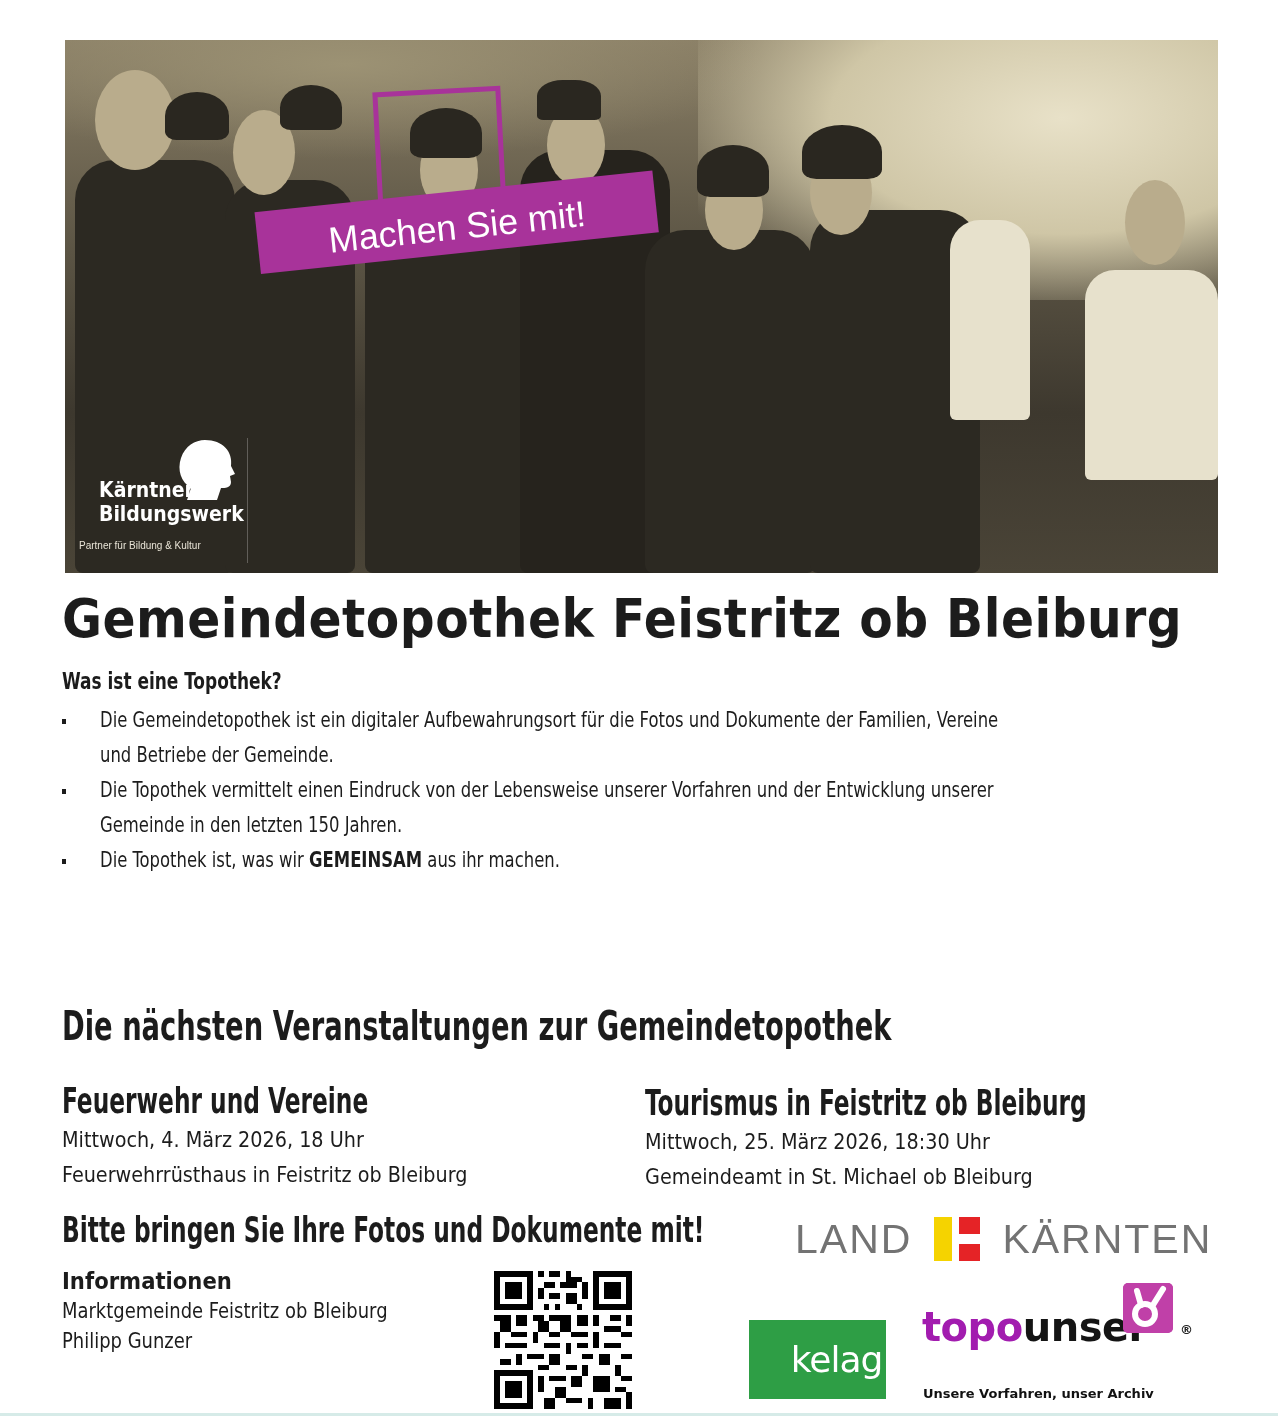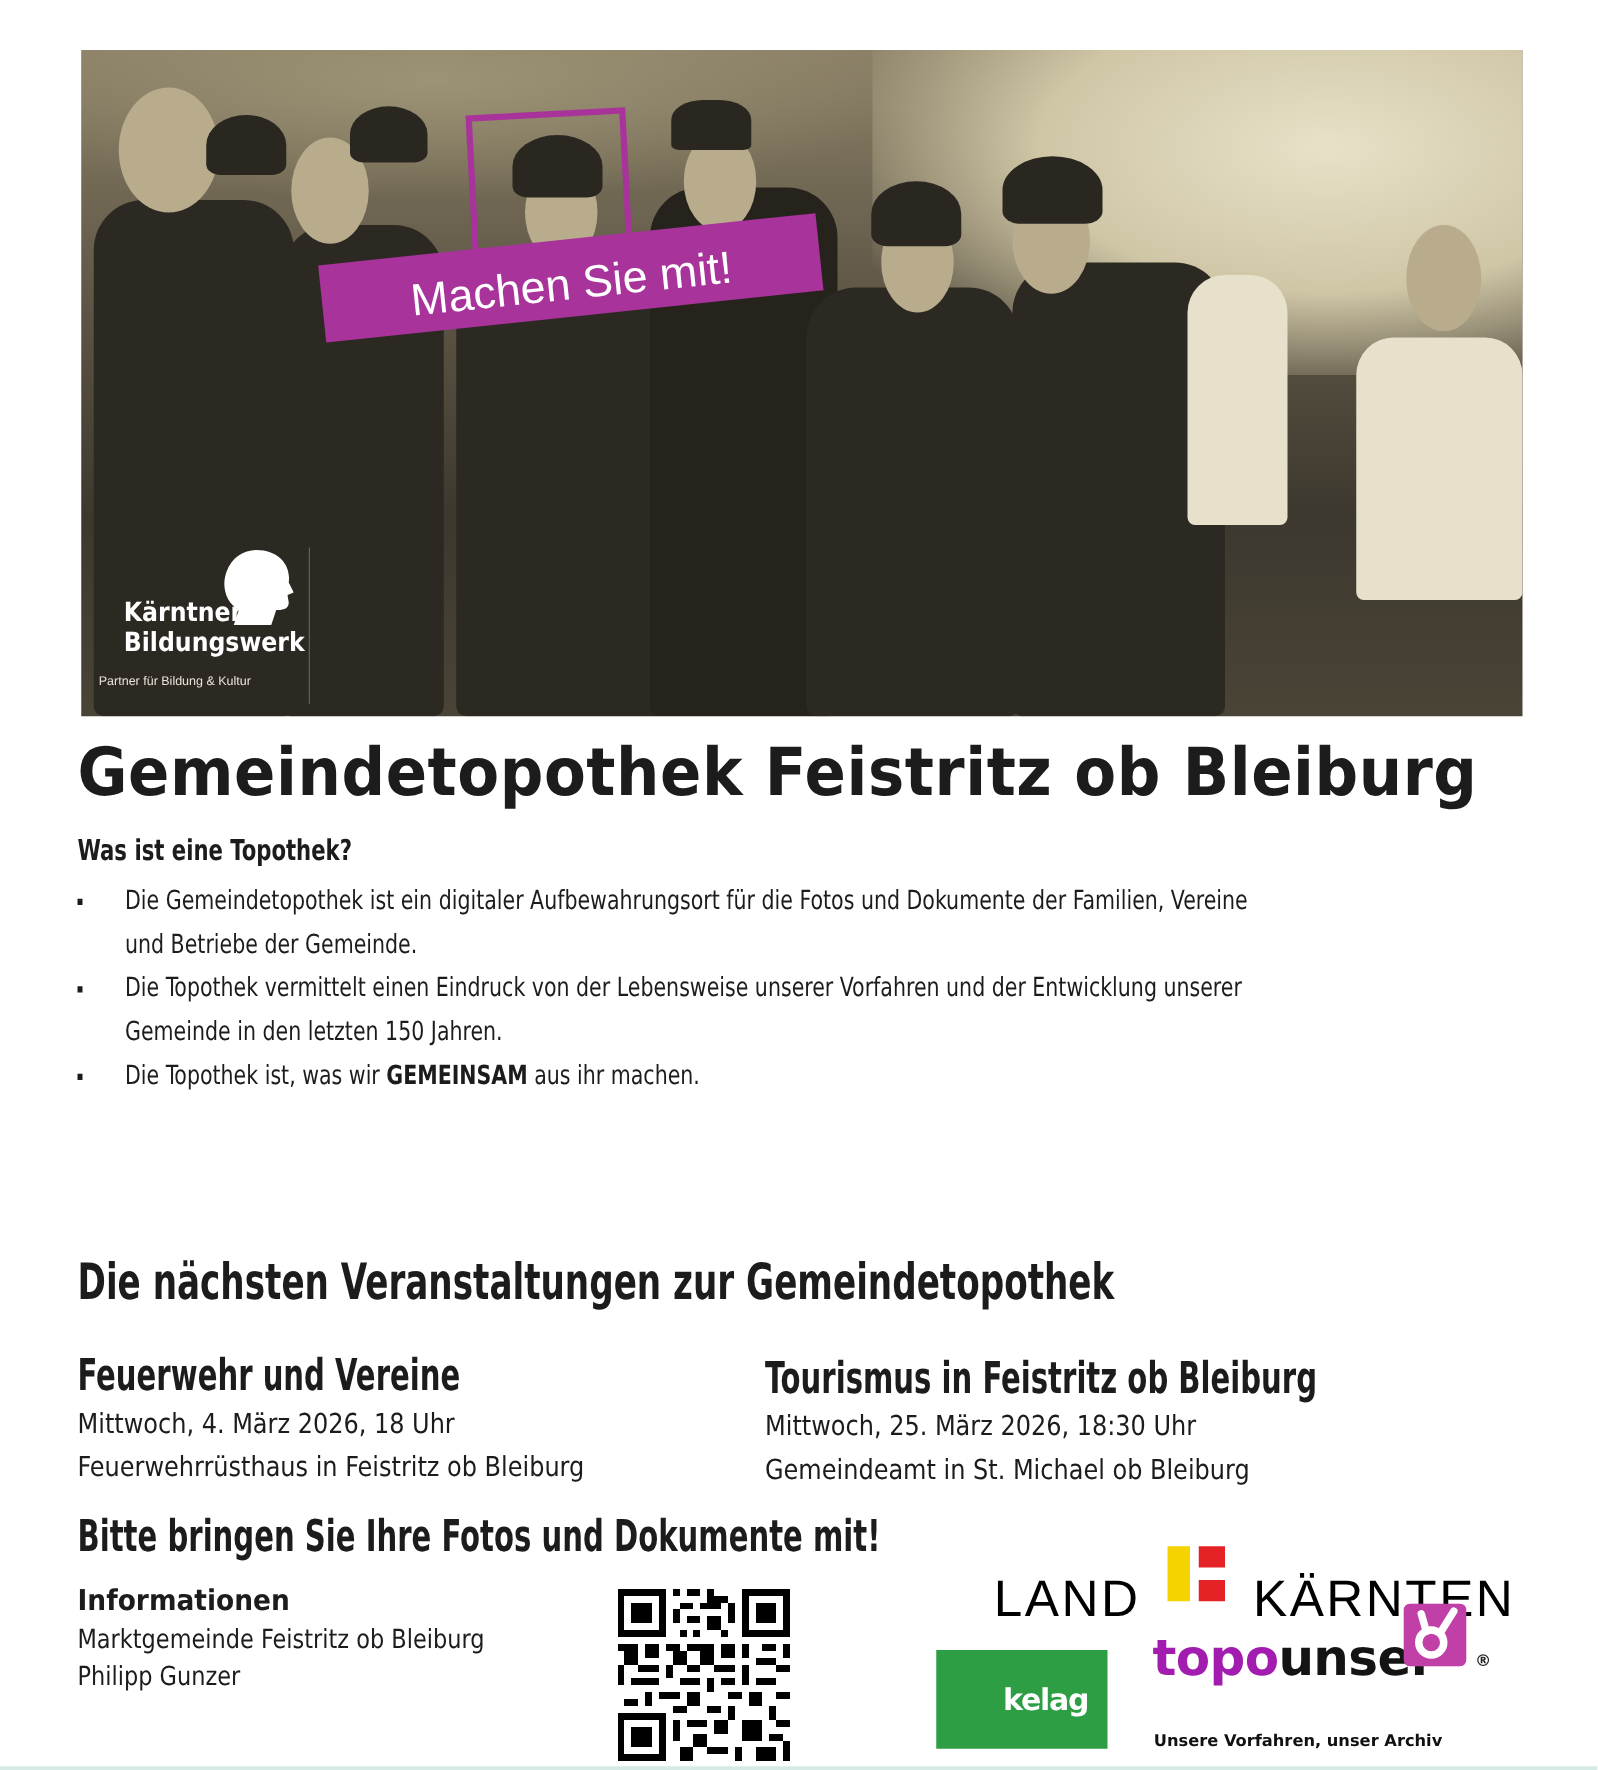--- a/index.html
+++ b/index.html
@@ -44,27 +44,27 @@
   .event { position: absolute; }
   .event .title { font-size: 35px; font-weight: bold; white-space: nowrap; transform: scaleX(0.74); transform-origin: left; line-height: 42px; font-family: "DejaVu Sans Condensed", "DejaVu Sans", sans-serif; }
   .event .line { font-size: 22px; white-space: nowrap; line-height: 35px; transform: scaleX(0.97); transform-origin: left; font-family: "DejaVu Sans Condensed", "DejaVu Sans", sans-serif; }
   .bring { position: absolute; left: 62px; top: 1210px; font-size: 35px; font-weight: bold; white-space: nowrap; transform: scaleX(0.74); transform-origin: left; font-family: "DejaVu Sans Condensed", "DejaVu Sans", sans-serif; }
   .info { position: absolute; left: 62px; top: 1266px; }
   .info .h { font-size: 23px; font-weight: bold; line-height: 30px; white-space: nowrap; font-family: "DejaVu Sans", sans-serif; transform: scaleX(0.92); transform-origin: left; }
   .info .l { font-size: 21px; line-height: 30px; white-space: nowrap; font-family: "DejaVu Sans Condensed", "DejaVu Sans", sans-serif; transform: scaleX(0.95); transform-origin: left; }
   .qr { position: absolute; left: 494px; top: 1271px; width: 138px; height: 138px; }
 
   .land { position: absolute; left: 795px; top: 1216px; display: flex; align-items: center; gap: 22px; }
-  .land .word { font-family: "Liberation Sans", sans-serif; font-size: 41px; letter-spacing: 2px; color: #000000; line-height: 46px; margin-top: 40px; }
+  .land .word { font-family: "Liberation Sans", sans-serif; font-size: 41px; letter-spacing: 2px; color: #737373; line-height: 46px; }
   .land .flag { position: relative; width: 46px; height: 44px; }
   .land .flag .y { position: absolute; left: 0; top: 0; width: 18px; height: 44px; background: #f5d300; }
   .land .flag .r1 { position: absolute; left: 25px; top: 0; width: 21px; height: 17px; background: #e52326; }
   .land .flag .r2 { position: absolute; left: 25px; top: 27px; width: 21px; height: 17px; background: #e52326; }
   .kelag { position: absolute; left: 749px; top: 1320px; width: 137px; height: 79px; background: #2e9e45; display: flex; align-items: center; justify-content: center; }
-  .kelag span { color: #ffffff; font-family: "DejaVu Sans", sans-serif; font-weight: bold; font-size: 24px; letter-spacing: -1px; margin-left: 38px; }
+  .kelag span { color: #ffffff; font-family: "DejaVu Sans", sans-serif; font-weight: normal; font-size: 36px; letter-spacing: -1px; margin-left: 38px; }
   .topothek { position: absolute; left: 922px; top: 1304px; font-family: "DejaVu Sans", sans-serif; font-size: 40px; font-weight: bold; letter-spacing: -0.5px; white-space: nowrap; }
   .topothek .a { color: #a21caf; }
   .topothek .b { color: #141414; }
   .topo-icon { position: absolute; left: 1123px; top: 1283px; width: 50px; height: 50px; border-radius: 5px; background: #c040a8; }
   .reg { position: absolute; left: 1180px; top: 1322px; font-size: 13px; font-family: "DejaVu Sans", sans-serif; font-weight: bold; color: #222; }
   .topo-tag { position: absolute; left: 923px; top: 1386px; font-size: 13px; font-weight: bold; font-family: "DejaVu Sans", sans-serif; color: #111; white-space: nowrap; }
   .bottom-line { position: absolute; left: 0; top: 1413px; width: 1278px; height: 3px; background: #d6ebe8; }
 </style>
 </head>
 <body>
@@ -129,21 +129,21 @@
       <span class="txt"><span>Die Topothek ist, was wir </span><b>GEMEINSAM</b><span> aus ihr machen.</span></span>
     </li>
 </ul>
 
 <h2 class="events">Die nächsten Veranstaltungen zur Gemeindetopothek</h2>
 <div class="event" style="left:62px;top:1080px;">
   <div class="title">Feuerwehr und Vereine</div>
   <div class="line">Mittwoch, 4. März 2026, 18 Uhr</div>
   <div class="line">Feuerwehrrüsthaus in Feistritz ob Bleiburg</div>
 </div>
-<div class="event" style="left:612px;top:1082px;">
+<div class="event" style="left:645px;top:1082px;">
   <div class="title">Tourismus in Feistritz ob Bleiburg</div>
   <div class="line">Mittwoch, 25. März 2026, 18:30 Uhr</div>
   <div class="line">Gemeindeamt in St. Michael ob Bleiburg</div>
 </div>
 
 <div class="bring">Bitte bringen Sie Ihre Fotos und Dokumente mit!</div>
 
 <div class="info">
   <div class="h">Informationen</div>
   <div class="l">Marktgemeinde  Feistritz ob  Bleiburg</div>

